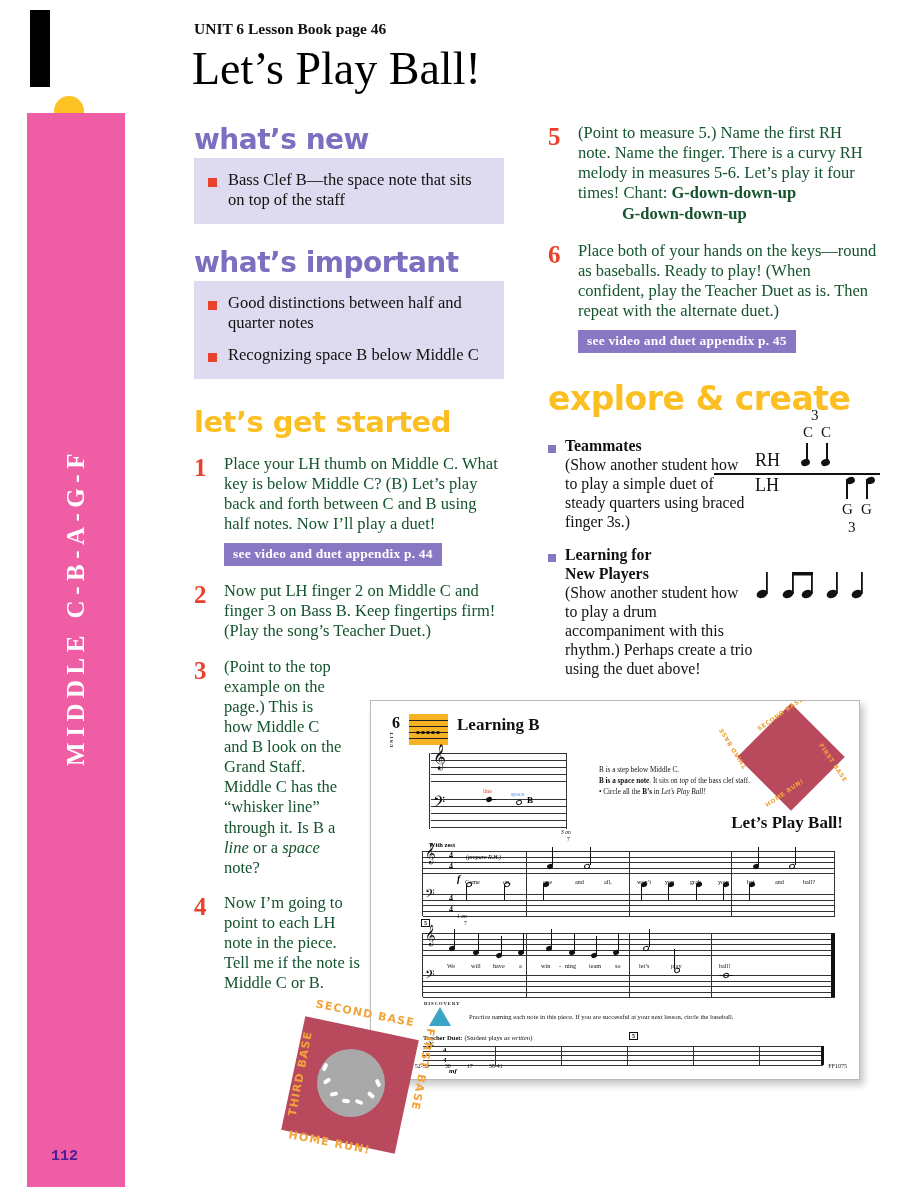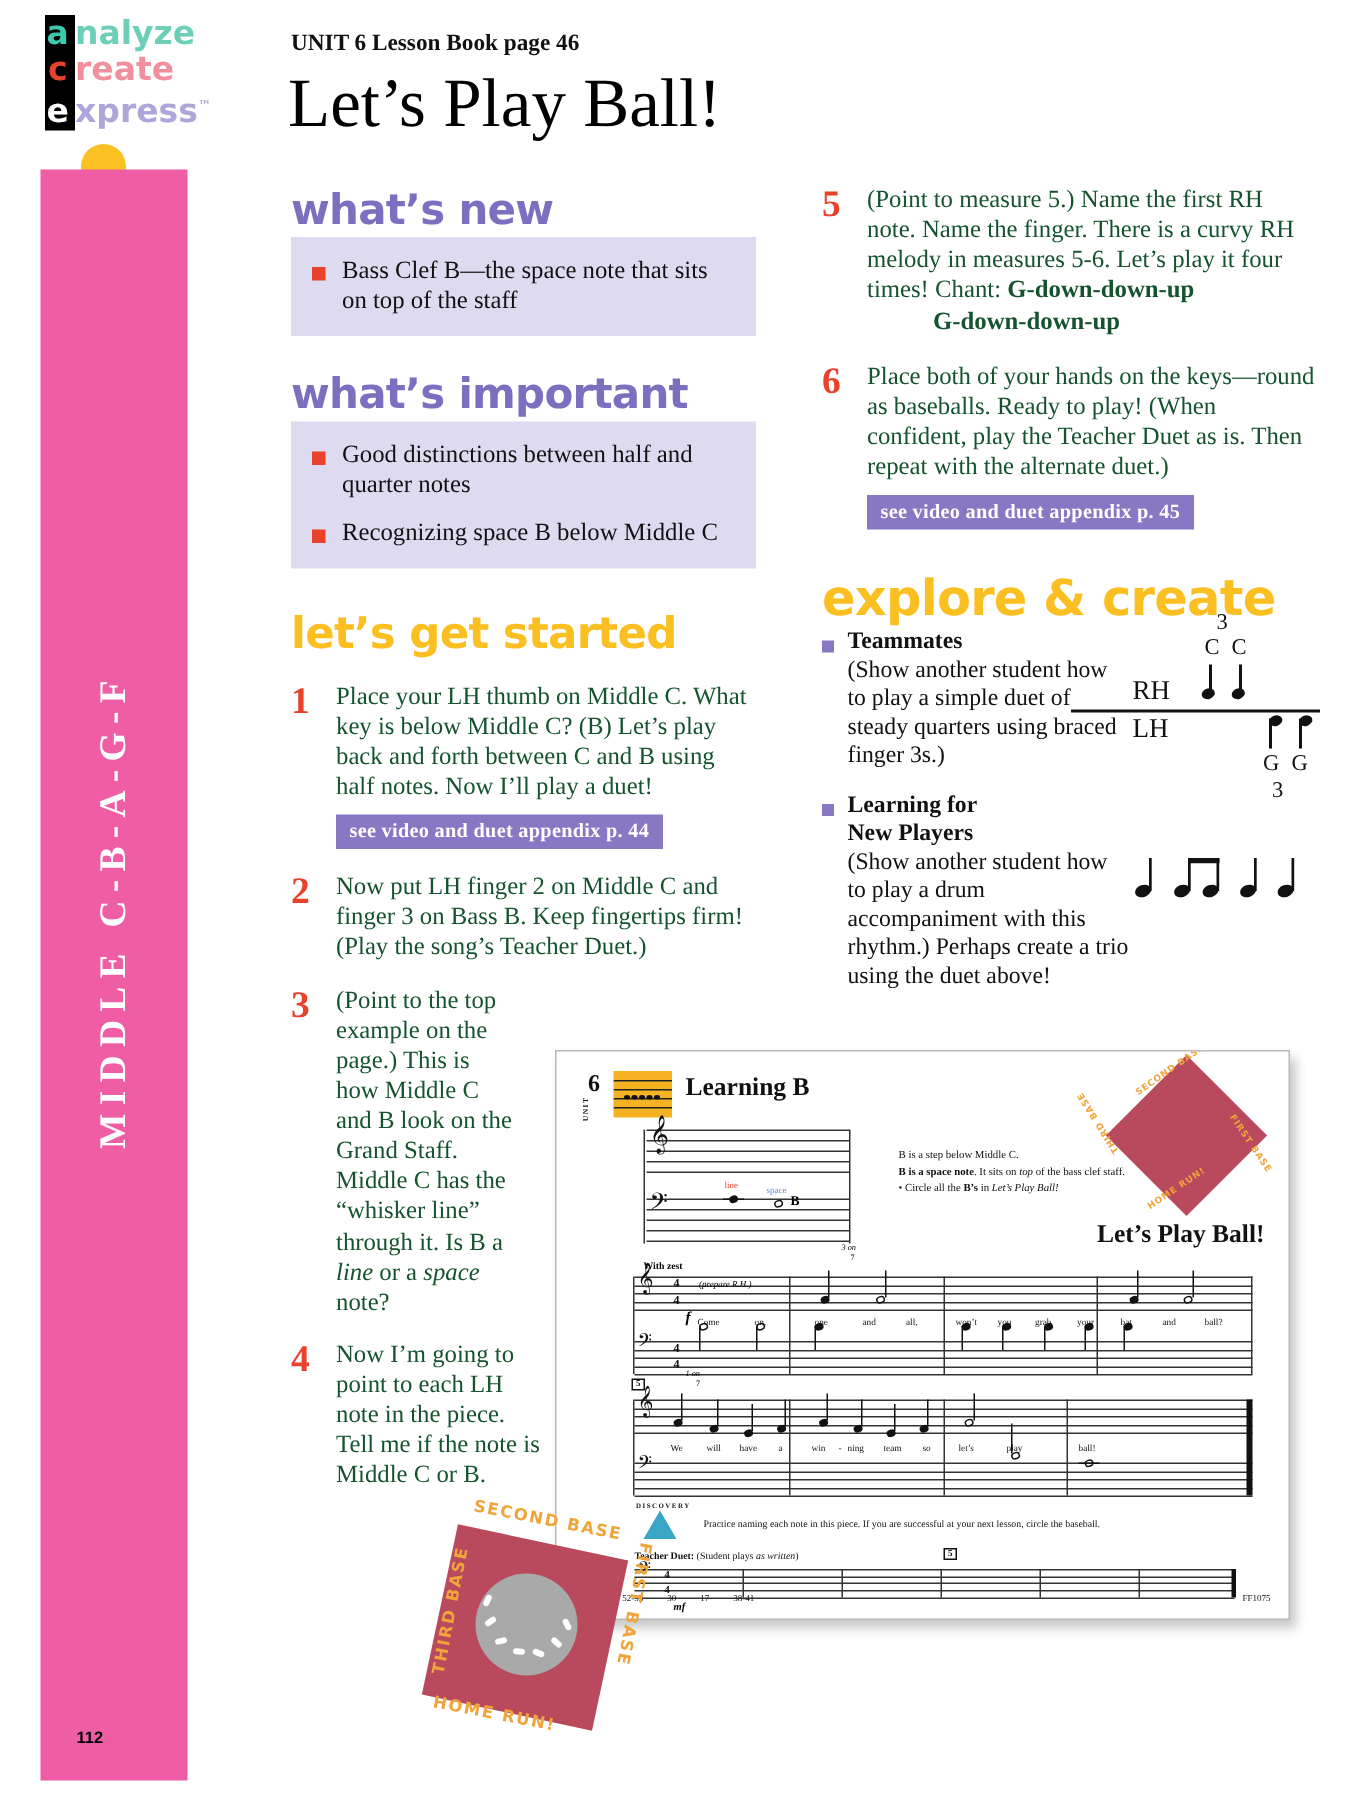--- a/index.html
+++ b/index.html
@@ -24,22 +24,22 @@
     transform-origin: center center;
     white-space: nowrap;
     color: #ffffff;
     font-family: "Liberation Serif", serif;
     font-weight: 700;
     font-size: 25px;
     letter-spacing: 5.5px;
   }
   .page-number {
     position: absolute; left: 24px; bottom: 22px;
-    color:#000000; font-weight:700; font-size:11px;
-    font-family:Liberation Sans, sans-serif;
+    color:#4c1d95; font-weight:700; font-size:15px;
+    font-family:Liberation Mono, monospace;
   }
 
   
   .logo-wrap { position:absolute; left:27px; top:8px; width:100px; height:100px; }
   .logo-blackbar {
     position:absolute; left:3px; top:2px; width:20px; height:77px; background:#000;
   }
   .logo-letters { position:absolute; left:0px; top:3px; width:100px; }
   .logo-row { height:24px; line-height:24px; font-family:"DejaVu Sans", sans-serif;
     font-weight:700; font-size:22px; white-space:nowrap; }
@@ -110,21 +110,21 @@
   
   .tag {
     display:inline-block; background:#8878c4; color:#fff;
     font-family:"Liberation Serif", serif; font-weight:700;
     font-size:13.5px; padding:3px 9px 4px 9px; margin-top:9px;
     letter-spacing:0.2px;
   }
 
   
   .ec-wrap { position:relative; margin-top:26px; }
-  .ec-item { display:flex; margin-top:1px; width:205px; }
+  .ec-item { display:flex; margin-top:19px; width:205px; }
   .bullet-sq-p {
     width:8px; height:8px; background:#8878c4; flex:0 0 8px;
     margin-top:8px; margin-right:9px;
   }
   .ec-text { font-size:15.8px; line-height:1.2; color:#111; }
   .ec-text b { font-weight:700; }
 
   .rhlh { position:absolute; right:-2px; top:28px; width:122px; height:130px; }
   .rhlh .lbl {
     position:absolute; font-size:18px; font-family:"Liberation Serif", serif;
@@ -236,31 +236,20 @@
     font-size:11px; color:#f0a43a; letter-spacing:1.2px; white-space:nowrap;
   }
 </style>
 </head>
 <body>
 
 <div class="page">
 
   <div class="logo-wrap">
     <div class="logo-blackbar"></div>
-    <div class="logo-letters">
-      <div class="logo-row">
-        <span class="logo-cap lc-a">a</span><span class="lw-analyze">nalyze</span>
-      </div>
-      <div class="logo-row">
-        <span class="logo-cap lc-c">c</span><span class="lw-create">reate</span>
-      </div>
-      <div class="logo-row">
-        <span class="logo-cap lc-e">e</span><span class="lw-express">xpress</span><span class="logo-tm lw-express">™</span>
-      </div>
-    </div>
     <div class="logo-dot"></div>
   </div>
 
   <div class="sidebar">
     <div class="sidebar-label">MIDDLE C-B-A-G-F</div>
     <div class="page-number">112</div>
   </div>
 
   <div class="unit-line">UNIT 6 Lesson Book page 46</div>
   <div class="main-title">Let’s Play Ball!</div>

